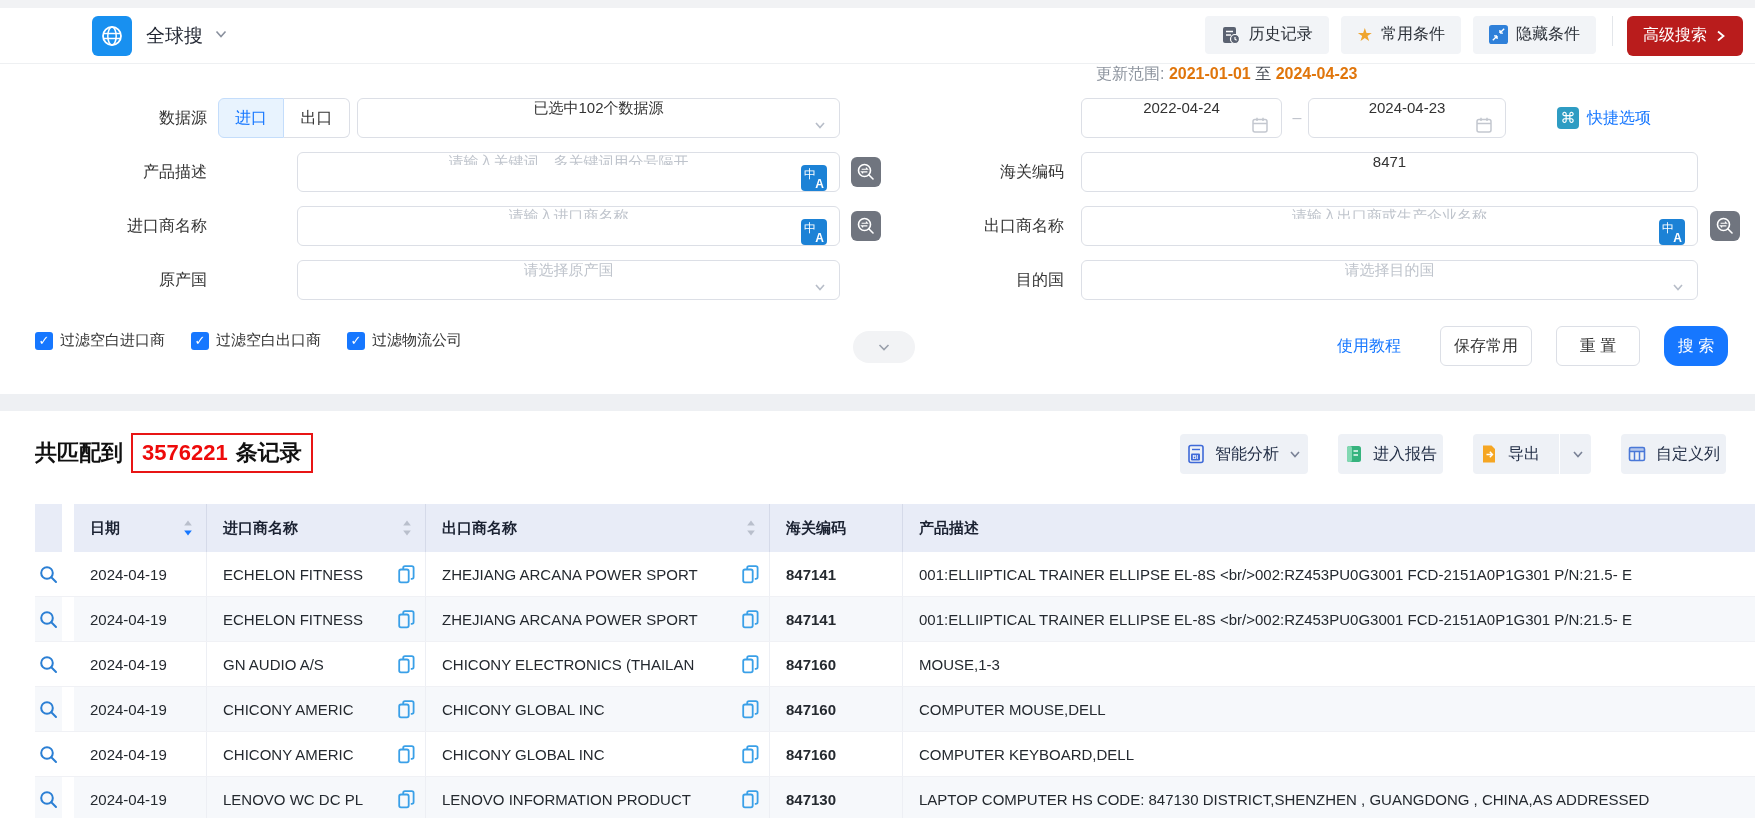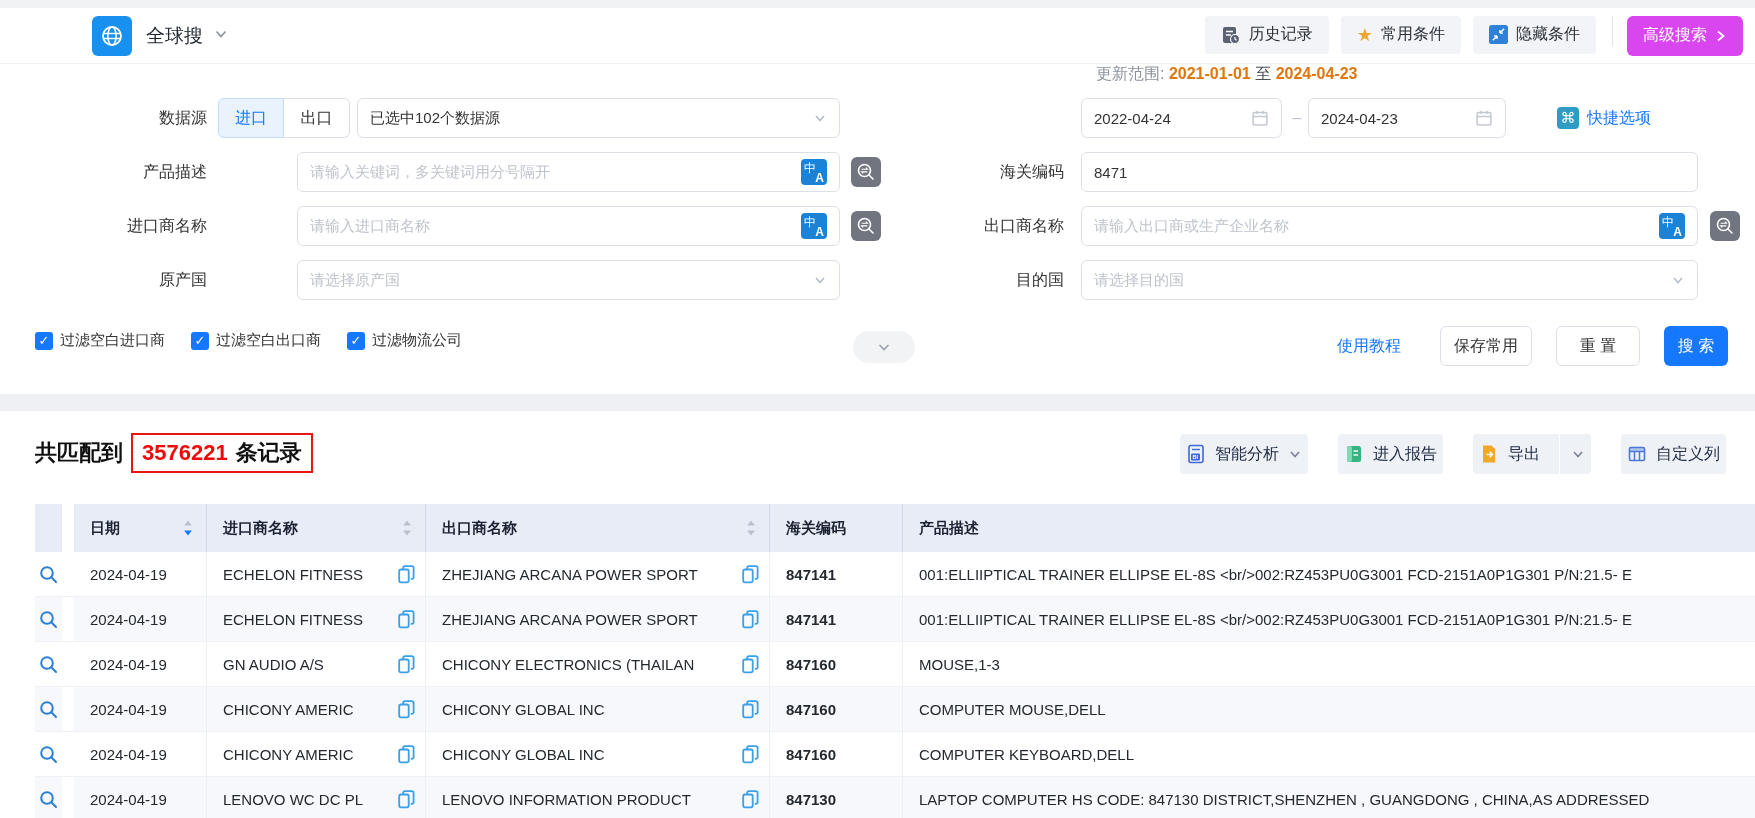--- a/index.html
+++ b/index.html
@@ -12,29 +12,29 @@
     border-bottom:1px solid #eef0f2; display:flex; align-items:center; }
   .logo-sq { width:40px; height:40px; background:#1890f0; border-radius:6px; margin-left:92px;
     display:flex; align-items:center; justify-content:center; }
   .logo-txt { font-size:19px; color:#1f2430; margin-left:14px; font-weight:500; }
   .logo-chev { margin-left:10px; }
   .tb-right { margin-left:auto; display:flex; align-items:flex-start; margin-right:12px; }
   .tb-btn { height:38px; background:#f2f4f7; border-radius:4px; display:flex; align-items:center;
     padding:0 16px; margin-left:12px; font-size:16px; color:#2b3038; cursor:pointer; gap:8px; }
   .star { color:#efa52e; font-size:18px; line-height:1; }
   .tb-divider { width:1px; height:30px; background:#e3e6ea; margin:0 14px 0 16px; }
-  .adv-btn { height:40px; background:#d946ef; color:#fff; border-radius:6px; display:flex;
+  .adv-btn { height:40px; background:#b91c1c; color:#fff; border-radius:6px; display:flex;
     align-items:center; padding:0 16px; font-size:16px; gap:8px; cursor:pointer; }
 
   
   .form { position:absolute; left:0; top:64px; width:1755px; height:330px; background:#fff; }
   .lbl { position:absolute; width:207px; text-align:right; font-size:16px; color:#333; line-height:40px; }
   .lblr { position:absolute; left:900px; width:164px; text-align:right; font-size:16px; color:#333; line-height:40px; }
   .inp { position:absolute; height:40px; border:1px solid #dcdfe6; border-radius:6px; background:#fff;
-    display:flex; align-items:center; padding:0 12px; font-size:15px; }
+    display:flex; align-items:center; padding:0 12px; font-size:15px;flex-direction:column; }
   .inp .ph { color:#bfc4cc; white-space:nowrap; overflow:hidden; }
   .inp .val { color:#333; }
   .inp .chev { margin-left:auto; }
   .trans-ic { margin-left:auto; width:26px; height:26px; background:#1c82d6; border-radius:4px;
     position:relative; color:#fff; flex:none; cursor:pointer; }
   .trans-ic .zh { position:absolute; left:3px; top:1px; font-size:12px; }
   .trans-ic .en { position:absolute; right:3px; bottom:0px; font-size:12px; font-weight:bold; }
   .gray-ic { position:absolute; width:30px; height:30px; background:#70757f; border-radius:6px;
     display:flex; align-items:center; justify-content:center; cursor:pointer; }
   .seg-group { position:absolute; left:218px; top:34px; display:flex; height:40px; }
@@ -55,21 +55,21 @@
   .chk { display:flex; align-items:center; gap:7px; cursor:pointer; }
   .box { width:18px; height:18px; background:#1677ff; border-radius:3px; color:#fff; font-size:13px;
     display:flex; align-items:center; justify-content:center; font-weight:bold; }
   .chk span.cl { font-size:15px; color:#333; }
   .expand-pill { position:absolute; left:853px; top:267px; width:62px; height:32px; background:#f2f3f5;
     border-radius:16px; display:flex; align-items:center; justify-content:center; cursor:pointer; }
   .tutorial { position:absolute; left:1337px; top:262px; line-height:40px; color:#1677ff; font-size:16px; cursor:pointer; }
   .btn-outline { position:absolute; top:262px; height:40px; border:1px solid #dcdfe6; border-radius:6px;
     background:#fff; display:flex; align-items:center; justify-content:center; font-size:16px; color:#333; cursor:pointer; }
   .btn-search { position:absolute; left:1664px; top:262px; width:64px; height:40px; background:#1677ff;
-    border-radius:6px; color:#fff; font-size:16px; display:flex; align-items:center; justify-content:center; cursor:pointer; }
+    border-radius:14px; color:#fff; font-size:16px; display:flex; align-items:center; justify-content:center; cursor:pointer; }
 
   .band { position:absolute; left:0; top:394px; width:1755px; height:17px; background:#eef0f3; }
 
   
   .results { position:absolute; left:0; top:411px; width:1755px; height:407px; background:#fff; }
   .count-wrap { position:absolute; left:35px; top:22px; display:flex; align-items:center; font-size:22px;
     font-weight:bold; color:#111; }
   .redbox { border:2px solid #e81515; padding:3px 9px; margin-left:8px; display:flex; align-items:center; }
   .redbox .num { color:#ee0a0a; }
   .redbox .suf { margin-left:8px; color:#111; }

